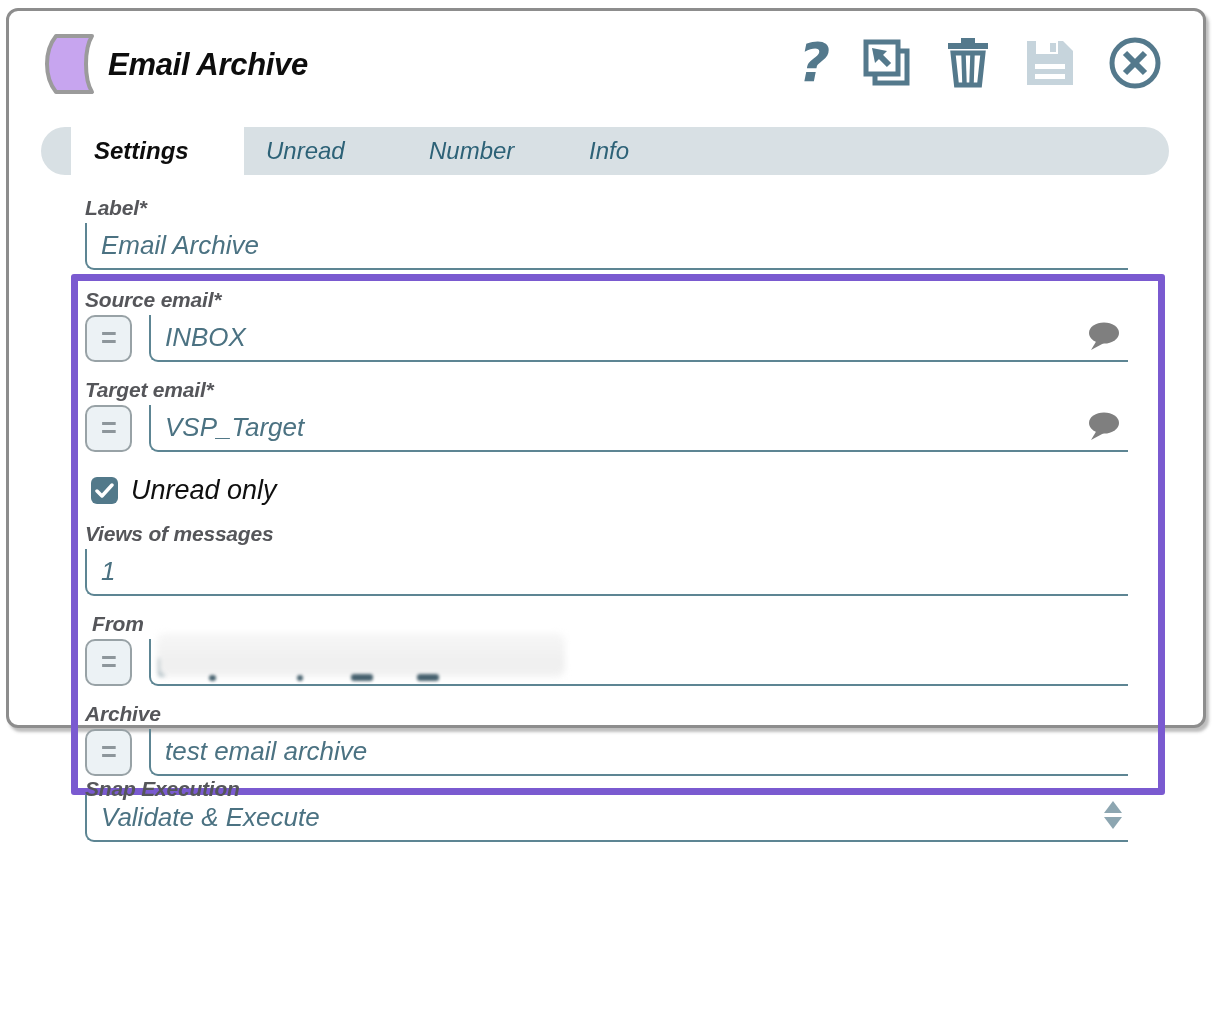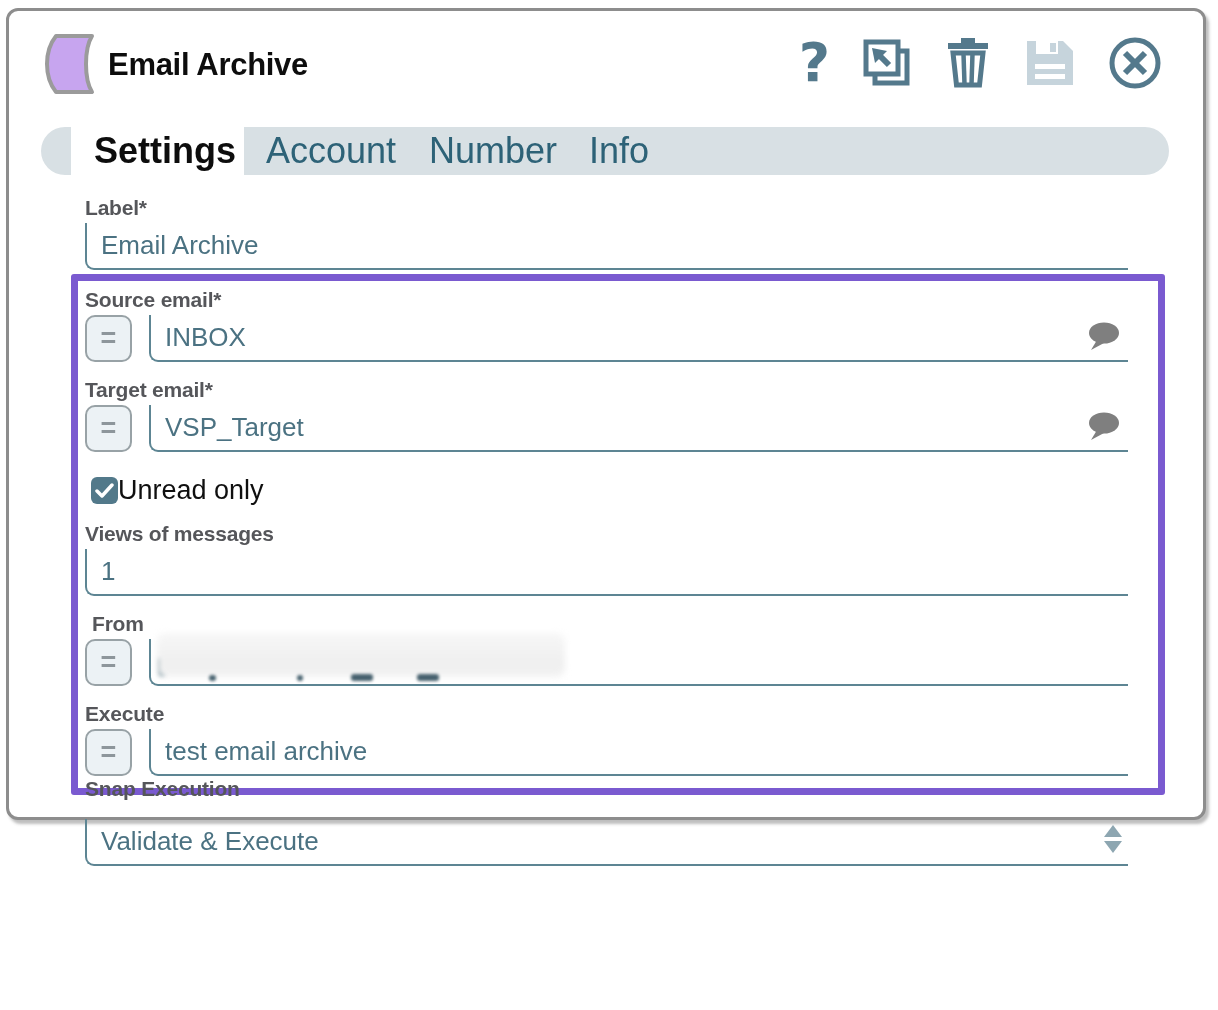--- a/index.html
+++ b/index.html
@@ -1,39 +1,39 @@
 <!DOCTYPE html>
 <html><head>
 <meta charset="utf-8">
 <style>
   * { margin:0; padding:0; box-sizing:border-box; }
   html,body { width:1218px; height:1010px; background:#ffffff; overflow:hidden;
               font-family:"Liberation Sans","DejaVu Sans",sans-serif; }
 
-  .window { position:absolute; left:6px; top:8px; width:1200px; height:812px;
+  .window { position:absolute; left:6px; top:8px; width:1200px; height:720px;
             background:#ffffff; border:3.5px solid #8d8d8d; border-radius:12px;
-            box-shadow:3px 4px 3px rgba(110,110,110,.45); }
+            box-shadow:3px 4px 3px rgba(110,110,110,.45);font-style:italic; }
 
   
   .snap-icon { position:absolute; left:32px; top:22px; }
   .title { position:absolute; left:99px; top:36px; font-size:31px; font-weight:700;
            color:#0d0d0d; letter-spacing:-0.3px; }
   .header-icons { position:absolute; top:24px; right:41px; display:flex;
                   align-items:center; gap:32px; height:56px; }
   .hicon { display:flex; align-items:center; justify-content:center; cursor:pointer; }
   .help-glyph { font-size:54px; font-weight:700; color:#54798c; line-height:1;
                 font-family:"DejaVu Sans",sans-serif; }
 
   
   .tabbar { position:absolute; left:32px; top:116px; width:1128px; height:48px;
             background:#d8e0e4; border-radius:24px; }
   .tab-active-bg { position:absolute; left:30px; top:0; width:173px; height:48px;
                    background:#ffffff; }
   .tab { position:absolute; top:0; height:48px; display:flex; align-items:center;
-         font-size:36px; cursor:pointer; }
+         font-size:24px; cursor:pointer; }
   .tab.active { font-weight:700; color:#0d0d0d; }
   .tab.inactive { color:#2d6277; font-weight:400; }
   .tab-settings { left:53px; } .tab-account { left:225px; }
   .tab-views { left:388px; } .tab-info { left:548px;text-align:right; }
 
   
   .flabel { position:absolute; left:76px; font-size:21px; font-weight:700;
             color:#55565a; letter-spacing:-0.2px; }
   .frow { position:absolute; left:76px; width:1043px; height:47px; display:flex;
           align-items:stretch; }
@@ -41,21 +41,21 @@
             border:2.5px solid #98a2a6; border-radius:10px; background:#ecf2f5;
             color:#8d969b; font-size:27px; font-weight:700; display:flex;
             align-items:center; justify-content:center; cursor:pointer; }
   .ubox { position:relative; flex:1; border-left:2.5px solid #5d8593;
           border-bottom:2.5px solid #5d8593; border-bottom-left-radius:9px;
           display:flex; align-items:center; padding-left:14px; }
   .fvalue { font-size:26px; color:#4b7282; white-space:nowrap; }
   .bubble { position:absolute; right:8px; top:7px; }
 
   
-  .check-row { position:absolute; left:82px; display:flex; align-items:center; 
+  .check-row { position:absolute; left:82px; display:flex; align-items:center; gap:13px;
                cursor:pointer; }
   .checkbox { width:27px; height:27px; background:#52798a; border-radius:6px;
               display:flex; align-items:center; justify-content:center; }
   .check-label { font-size:27px; color:#0f0f0f; }
 
   
   .redacted-blob { position:absolute; left:6px; top:-6px; width:408px; height:44px;
                    background:linear-gradient(180deg,#f7f7f7 0%,#efefef 70%,#f3f3f3 100%);
                    border-radius:8px; filter:blur(3px); }
   .smudge { position:absolute; bottom:3px; height:6px; background:#47616e;
@@ -80,21 +80,21 @@
                     border:7px solid #7a5ad0; border-radius:3px; pointer-events:none; }
 
   
   .y-label-lbl   { top:185px; } .y-label-row   { top:212px; }
   .y-source-lbl  { top:277px; } .y-source-row  { top:304px; }
   .y-target-lbl  { top:367px; } .y-target-row  { top:394px; }
   .y-check-row   { top:464px; }
   .y-nummsg-lbl  { top:511px; } .y-nummsg-row  { top:538px; }
   .y-from-lbl    { top:601px;margin-left:7px; } .y-from-row    { top:628px; }
   .y-subject-lbl { top:691px; } .y-subject-row { top:718px; }
-  .y-snap-lbl    { top:766px; } .y-snap-row    { top:808px; }
+  .y-snap-lbl    { top:766px; } .y-snap-row    { top:784px; }
 </style>
 </head>
 <body>
 
 <div class="window">
 
   <div class="snap-icon">
     <svg width="60" height="62" viewBox="0 0 60 62">
       <path d="M15,3 L51,3 C43,16 43,46 51,59 L15,59 C3,44 3,18 15,3 Z" fill="#c7a5ef" stroke="#9b9b9b" stroke-width="4" stroke-linejoin="round"></path>
     </svg>
@@ -136,21 +136,21 @@
         <circle cx="27" cy="27" r="23" fill="none" stroke="#54798c" stroke-width="5"></circle>
         <line x1="17" y1="17" x2="37" y2="37" stroke="#54798c" stroke-width="6"></line>
         <line x1="37" y1="17" x2="17" y2="37" stroke="#54798c" stroke-width="6"></line>
       </svg>
     </div>
   </div>
 
   <div class="tabbar">
     <div class="tab-active-bg"></div>
     <div class="tab active tab-settings">Settings</div>
-    <div class="tab inactive tab-account">Account</div>
+    <div class="tab inactive tab-account">Unread</div>
     <div class="tab inactive tab-views">Number</div>
     <div class="tab inactive tab-info">Info</div>
   </div>
 
   <div class="flabel y-label-lbl">Label*</div>
   <div class="frow y-label-row">
     <div class="ubox">
       <span class="fvalue">Email Archive</span>
     </div>
   </div>
@@ -207,21 +207,21 @@
     <div class="ubox">
       <span class="redacted-start"></span>
       <span class="redacted-blob"></span>
       <span class="smudge s1"></span>
       <span class="smudge s2"></span>
       <span class="smudge s3"></span>
       <span class="smudge s4"></span>
     </div>
   </div>
 
-  <div class="flabel y-subject-lbl">Execute</div>
+  <div class="flabel y-subject-lbl">Archive</div>
   <div class="frow y-subject-row">
     <div class="eq-btn">=</div>
     <div class="ubox">
       <span class="fvalue">test email archive</span>
     </div>
   </div>
 
   <div class="flabel y-snap-lbl">Snap Execution</div>
   <div class="frow y-snap-row">
     <div class="ubox">

